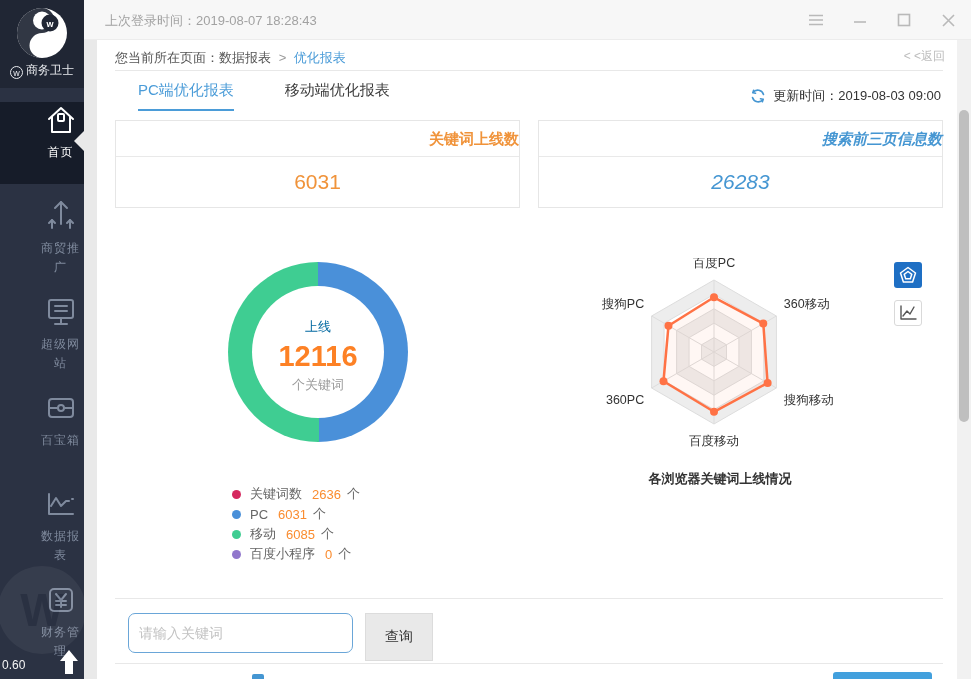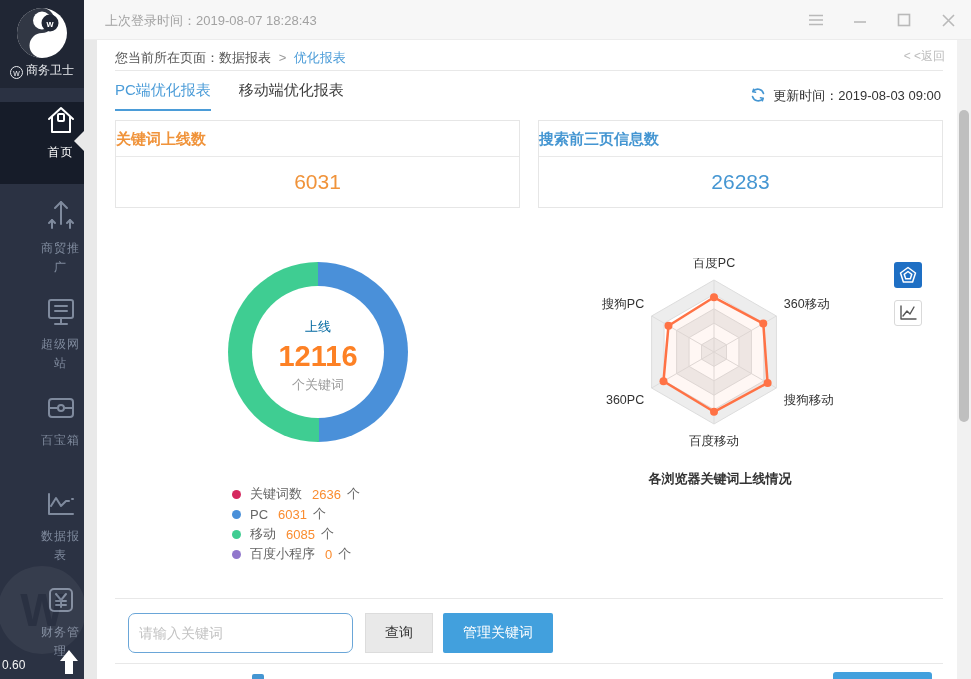--- a/index.html
+++ b/index.html
@@ -38,29 +38,29 @@
   .panel { position:absolute; left:97px; top:40px; width:860px; height:639px; background:#ffffff; overflow:hidden; }
   .back-link { position:absolute; right:12px; top:8px; color:#bcbcbc; font-size:12px; cursor:pointer; }
   .breadcrumb { position:absolute; left:18px; top:9px; font-size:13px; color:#555; }
   .breadcrumb .crumb-current { color:#4b9cd8; cursor:pointer; }
   .breadcrumb .sep { color:#999; margin:0 4px; }
   .divider { position:absolute; left:18px; right:14px; height:0; border-top:1px solid #e8e8e8; }
   .divider.d1 { top:30px; }
   .divider.d2 { top:558px; }
   .divider.d3 { top:623px; }
   .tabs { position:absolute; left:18px; top:41px; display:flex; gap:28px; font-size:15px; }
-  .tab { padding-bottom:9px; color:#3c3c3c; cursor:pointer; }
+  .tab { padding-bottom:9px; color:#3c3c3c; cursor:pointer;margin-left:23px; }
   .tab.active { color:#4b9cd8; border-bottom:2px solid #4b9cd8; }
-  .update-row { position:absolute; right:16px; top:47px; font-size:13px; color:#333; display:flex; gap:7px; }
+  .update-row { position:absolute; right:16px; top:47px; font-size:13px; color:#333; display:flex; align-items:center; gap:7px; }
   .refresh-icon { width:16px; height:16px; cursor:pointer; }
   
   .card { position:absolute; top:80px; height:88px; border:1px solid #e6e6e6; background:#fff; }
   .card.c1 { left:18px; width:405px; }
-  .card.c2 { left:441px; width:405px; }
-  .card-title { height:36px; line-height:36px; text-align:left; font-size:15px; font-weight:bold; border-bottom:1px solid #e9e9e9; }
+  .card.c2 { left:441px; width:405px;font-style:italic; }
+  .card-title { height:36px; line-height:36px; text-align:right; font-size:15px; font-weight:bold; border-bottom:1px solid #e9e9e9; }
   .card-value { height:50px; line-height:50px; text-align:center; font-size:21px; }
   .orange { color:#f0933a; }
   .blue { color:#4596d2; }
   
   .donut { position:absolute; left:131px; top:222px; width:180px; height:180px; border-radius:50%; }
   .donut-hole { position:absolute; left:24px; top:24px; width:132px; height:132px; border-radius:50%; background:#fff; text-align:center; }
   .donut-sub { color:#0369a1; font-size:13px; margin-top:32px; }
   .donut-num { color:#fd8125; font-size:29px; font-weight:bold; line-height:40px; }
   .donut-sub2 { color:#9a9a9a; font-size:13px; }
   
@@ -73,21 +73,21 @@
   .legend { position:absolute; left:135px; top:444px; font-size:13px; }
   .legend-row { display:flex; align-items:center; height:20px; }
   .legend-dot { width:9px; height:9px; border-radius:50%; margin-right:9px; flex:none; }
   .legend-label { color:#666; margin-right:10px; }
   .legend-val { color:#fa8c2f; margin-right:6px; }
   .legend-unit { color:#666; }
   
   .kw-input { position:absolute; left:31px; top:573px; width:225px; height:40px; border:1px solid #6aa6d8; border-radius:7px; padding:0 10px; font-size:14px; color:#333; outline:none; font-family:"Liberation Sans", sans-serif; background:#fff; }
   .kw-input::placeholder { color:#c2c2c2; }
   .btn { border:none; cursor:pointer; font-size:14px; font-family:"Liberation Sans", sans-serif; }
-  .btn-query { position:absolute; left:268px; top:573px; width:68px; height:40px; background:#e9e9e9; border:1px solid #dcdcdc; color:#333; }
+  .btn-query { position:absolute; left:268px; top:573px; width:68px; height:48px; background:#e9e9e9; border:1px solid #dcdcdc; color:#333; }
   .btn-manage { position:absolute; left:346px; top:573px; width:110px; height:40px; background:#42a0dd; color:#fff; border-radius:2px; }
   .btn-report { position:absolute; left:736px; top:578px; width:99px; height:29px; background:#42a0dd; color:#fff; border-radius:3px; font-size:13px; }
   .btn-report-next { position:absolute; left:736px; top:632px; width:99px; height:29px; background:#42a0dd; border-radius:3px; border:none; }
   .partial-mark { position:absolute; left:155px; top:634px; width:12px; height:8px; background:#4596d2; border-radius:2px 2px 0 0; }
 </style>
 </head>
 <body>
 
 <div class="sidebar">
   <div class="sidebar-top">
@@ -327,18 +327,17 @@
       <span class="legend-label">百度小程序</span>
       <span class="legend-val">0</span>
       <span class="legend-unit">个</span>
     </div>
   </div>
 
   <div class="divider d2"></div>
 
   <input class="kw-input" type="text" placeholder="请输入关键词" style="">
   <button class="btn btn-query">查询</button>
-  <button class="btn btn-manage">管理关键词</button>
 
   <div class="divider d3"></div>
   <div class="partial-mark"></div>
   <button class="btn-report-next"></button>
 </div>
 
 </body></html>

